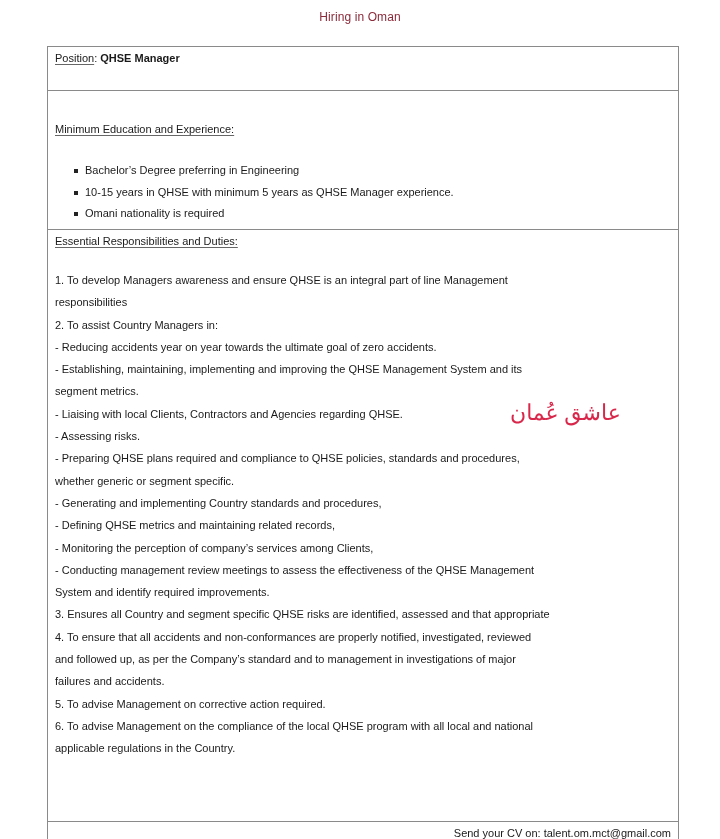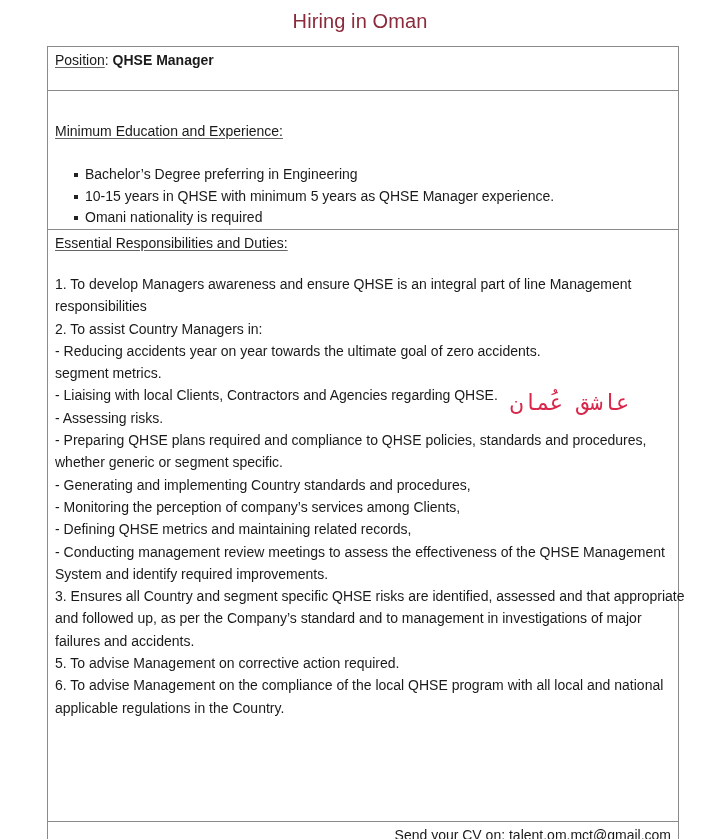--- a/index.html
+++ b/index.html
@@ -2,44 +2,44 @@
 <html><head>
 <meta charset="utf-8">
 <style>
   html, body { margin: 0; padding: 0; background: #ffffff; }
   body {
     width: 720px; height: 839px; overflow: hidden; position: relative;
     font-family: "Liberation Sans", sans-serif; color: #1a1a1a;
   }
   .title {
     position: absolute; top: 10px; left: 0; width: 720px; text-align: center;
-    font-size: 20px; color: #8b2a3a; letter-spacing: 0.1px;
+    font-size: 12px; color: #8b2a3a; letter-spacing: 0.1px;
   }
   .doc-table {
     position: absolute; left: 47px; top: 46px; width: 632px;
     border: 1.5px solid #8a8a8a; box-sizing: border-box;
   }
-  .cell { border-bottom: 1.5px solid #8a8a8a; padding: 5px 7px; box-sizing: border-box; font-size: 14px; }
+  .cell { border-bottom: 1.5px solid #8a8a8a; padding: 5px 7px; box-sizing: border-box; font-size: 11px; }
   .cell:last-child { border-bottom: none; text-align: right; }
   .u { text-decoration: underline; text-decoration-color: #666; text-underline-offset: 2px; }
   .bold { font-weight: bold; }
   .position-cell { height: 44px; }
   .edu-cell { height: 112px; margin-top: 27px; }
   .edu-list { margin: 25px 0 0 0; padding-left: 30px; list-style: none; }
   .edu-list li { line-height: 21.5px; position: relative; }
   .edu-list li::before {
     content: ""; position: absolute; left: -11px; top: 9px; width: 4px; height: 4px; background: #222;
   }
   .duties-cell { height: 592px; }
   .duties { margin-top: 22px; }
   .duties .line { line-height: 22.3px; white-space: nowrap; }
   .cv-cell { height: 28px; padding-top: 5px; }
   .arabic {
-    position: absolute; left: 510px; top: 390px; font-size: 22px; color: #d8274a;
-    font-family: Liberation Mono, monospace; direction: rtl;
+    position: absolute; left: 510px; top: 400px; font-size: 22px; color: #d8274a;
+    font-family: Liberation Serif, serif; direction: rtl;
   }
 </style>
 </head>
 <body>
 
 <div class="title">Hiring in Oman</div>
 
 <div class="doc-table">
   <div class="cell position-cell">
     <span class="u">Position</span><span>: </span><span class="bold">QHSE Manager</span>
@@ -54,31 +54,33 @@
     </ul>
   </div>
 
   <div class="cell duties-cell">
     <span class="u">Essential Responsibilities and Duties:</span>
     <div class="duties">
       <div class="line">1. To develop Managers awareness and ensure QHSE is an integral part of line Management</div>
       <div class="line">responsibilities</div>
       <div class="line">2. To assist Country Managers in:</div>
       <div class="line">- Reducing accidents year on year towards the ultimate goal of zero accidents.</div>
+      <div class="line">- Establishing, maintaining, implementing and improving the QHSE Management System and its</div>
       <div class="line">segment metrics.</div>
       <div class="line">- Liaising with local Clients, Contractors and Agencies regarding QHSE.</div>
       <div class="line">- Assessing risks.</div>
       <div class="line">- Preparing QHSE plans required and compliance to QHSE policies, standards and procedures,</div>
       <div class="line">whether generic or segment specific.</div>
       <div class="line">- Generating and implementing Country standards and procedures,</div>
+      <div class="line">- Defining QHSE metrics and maintaining related records,</div>
       <div class="line">- Monitoring the perception of company’s services among Clients,</div>
-      <div class="line">- Defining QHSE metrics and maintaining related records,</div>
       <div class="line">- Conducting management review meetings to assess the effectiveness of the QHSE Management</div>
       <div class="line">System and identify required improvements.</div>
       <div class="line">3. Ensures all Country and segment specific QHSE risks are identified, assessed and that appropriate</div>
+      <div class="line">4. To ensure that all accidents and non-conformances are properly notified, investigated, reviewed</div>
       <div class="line">and followed up, as per the Company’s standard and to management in investigations of major</div>
       <div class="line">failures and accidents.</div>
       <div class="line">5. To advise Management on corrective action required.</div>
       <div class="line">6. To advise Management on the compliance of the local QHSE program with all local and national</div>
       <div class="line">applicable regulations in the Country.</div>
     </div>
   </div>
 
   <div class="cell cv-cell">
     <span>Send your CV on: </span><span class="u">talent.om.mct@gmail.com</span>

